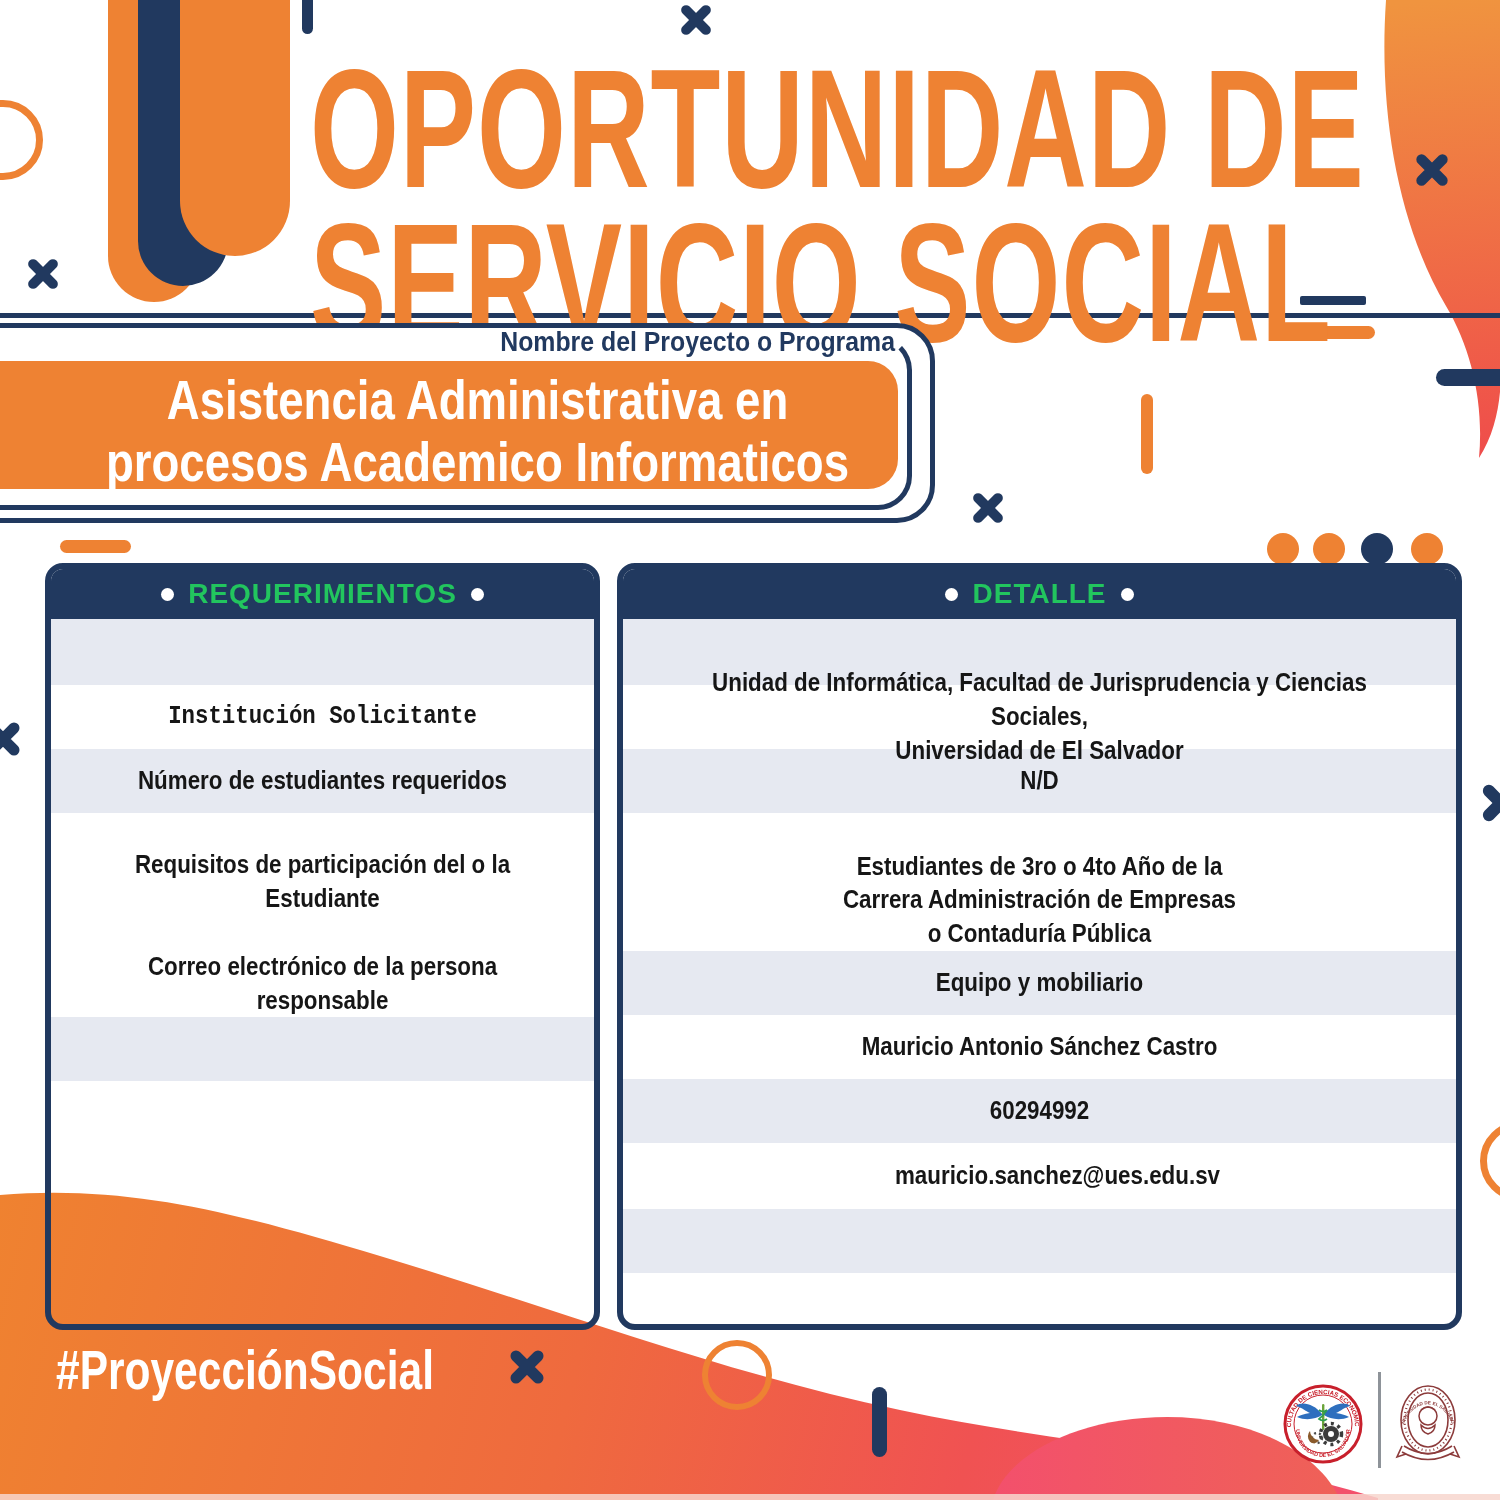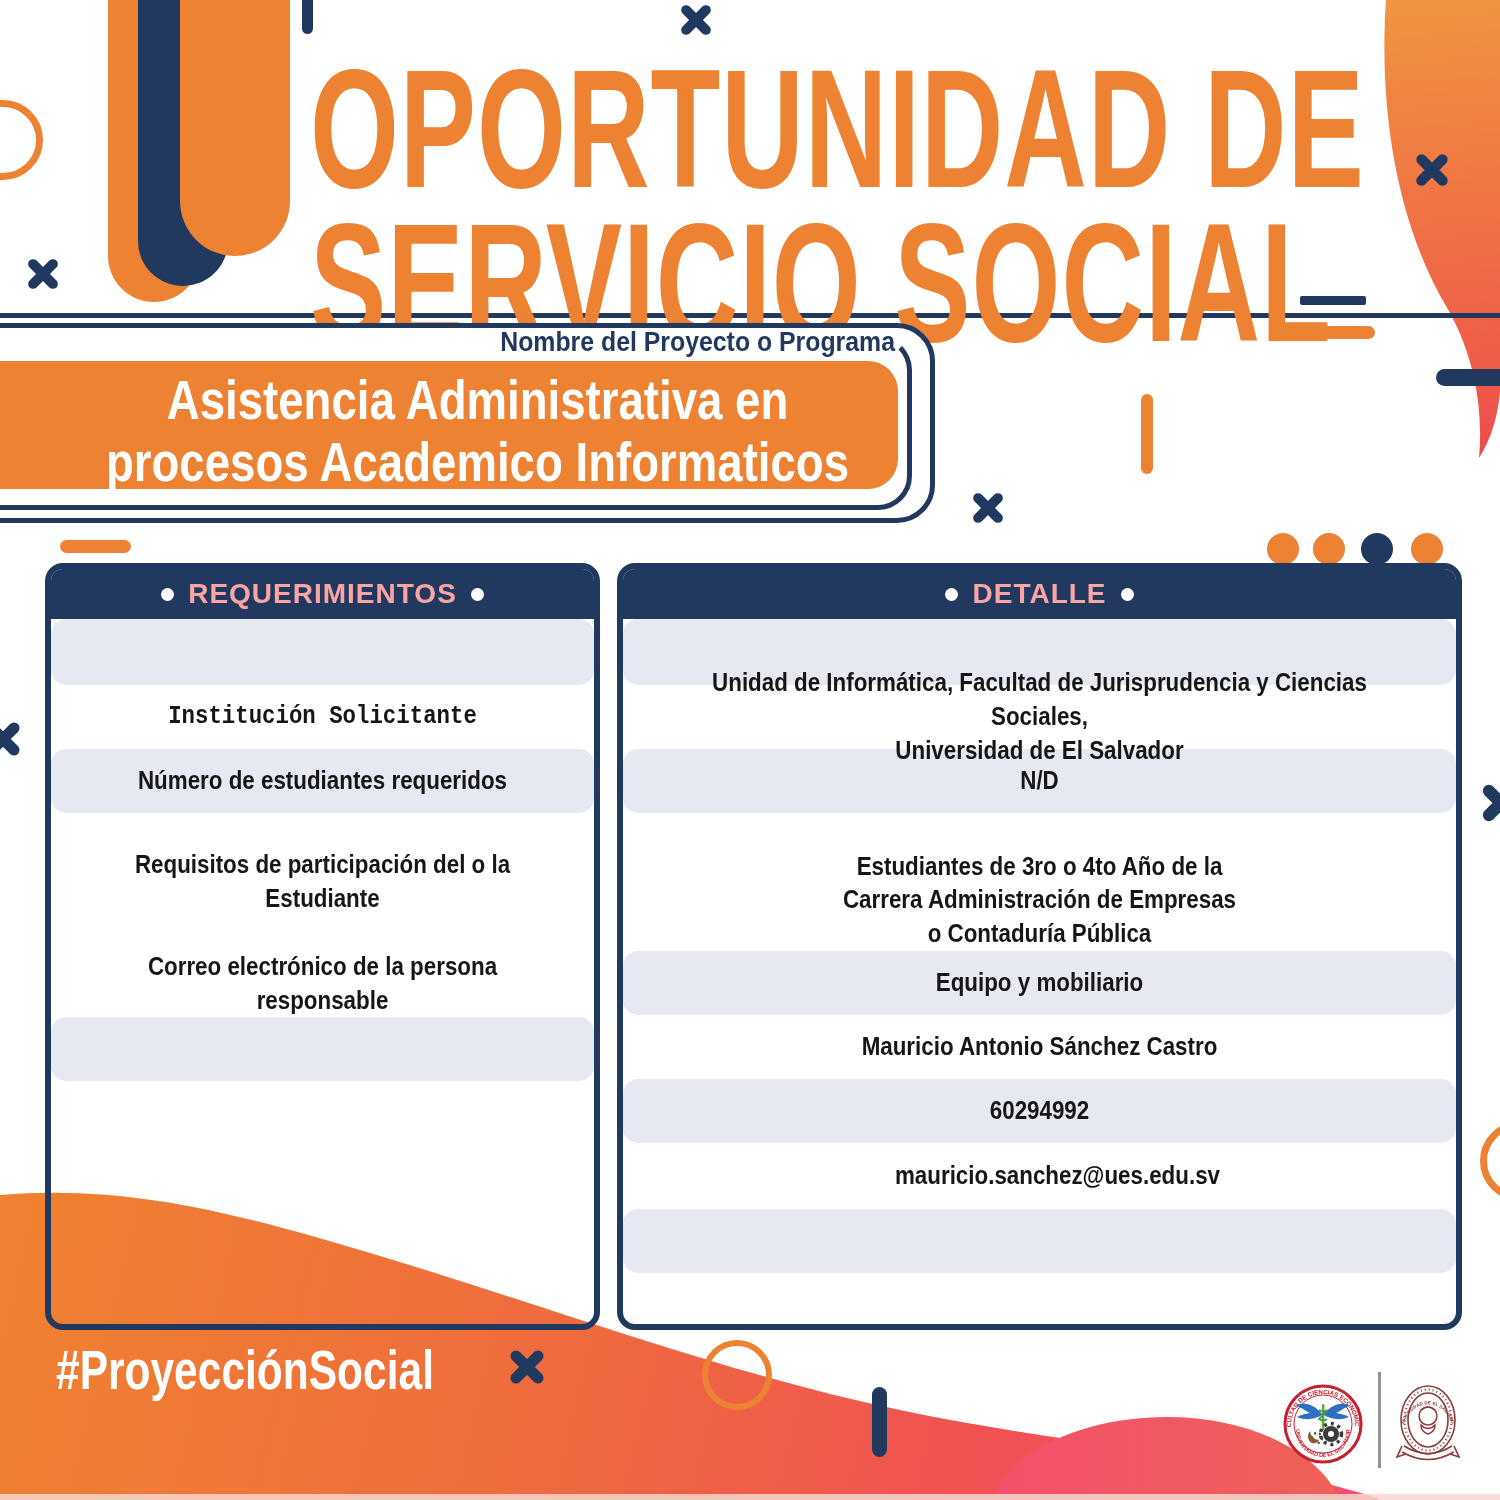--- a/index.html
+++ b/index.html
@@ -27,24 +27,24 @@
   .banner-label{position:absolute;left:455px;top:327px;width:440px;text-align:right;z-index:3;
                 color:#21395F;font-weight:bold;font-size:27px;transform:scaleX(0.92);transform-origin:right top;white-space:nowrap;}
   .banner-name{position:absolute;left:55px;top:368px;width:845px;z-index:3;color:#ffffff;font-weight:bold;
                font-size:47px;line-height:53px;text-align:center;transform:scale(0.97,1.18);transform-origin:center top;}
   
   .table{position:absolute;top:563px;height:767px;border:6px solid #21395F;border-radius:18px;
          overflow:hidden;box-sizing:border-box;z-index:3;background:transparent;}
   .t-req{left:45px;width:555px;}
   .t-det{left:617px;width:845px;}
   .thead{height:50px;background:#21395F;display:flex;align-items:center;justify-content:center;gap:14px;}
-  .thead .htxt{color:#fca5a5;font-weight:bold;font-size:28px;letter-spacing:1px;}
+  .thead .htxt{color:#22c55e;font-weight:bold;font-size:28px;letter-spacing:1px;}
   .hdot{width:13px;height:13px;border-radius:50%;background:#fff;}
   .trow{display:flex;align-items:center;justify-content:center;padding:0 8px;box-sizing:border-box;}
-  .trow.g{background:rgba(224,228,238,0.82);border-radius:15px;}
+  .trow.g{background:rgba(224,228,238,0.82);}
   .trow.w{background:transparent;}
   .cell-text{font-weight:bold;font-size:26px;color:#161616;text-align:center;white-space:pre-line;
              line-height:1.3;transform:scaleX(0.86);transform-origin:center center;width:100%;}
   
   .hashtag{position:absolute;left:56px;top:1338px;z-index:4;color:#fff;font-weight:bold;font-size:50px;
            transform:scale(0.85,1.10);transform-origin:left top;white-space:nowrap;}
   .x-mark{position:absolute;z-index:2;}
   .logo{position:absolute;z-index:4;}
   .logo-divider{position:absolute;left:1378px;top:1372px;width:3px;height:96px;background:#8E9399;z-index:4;}
 </style>

